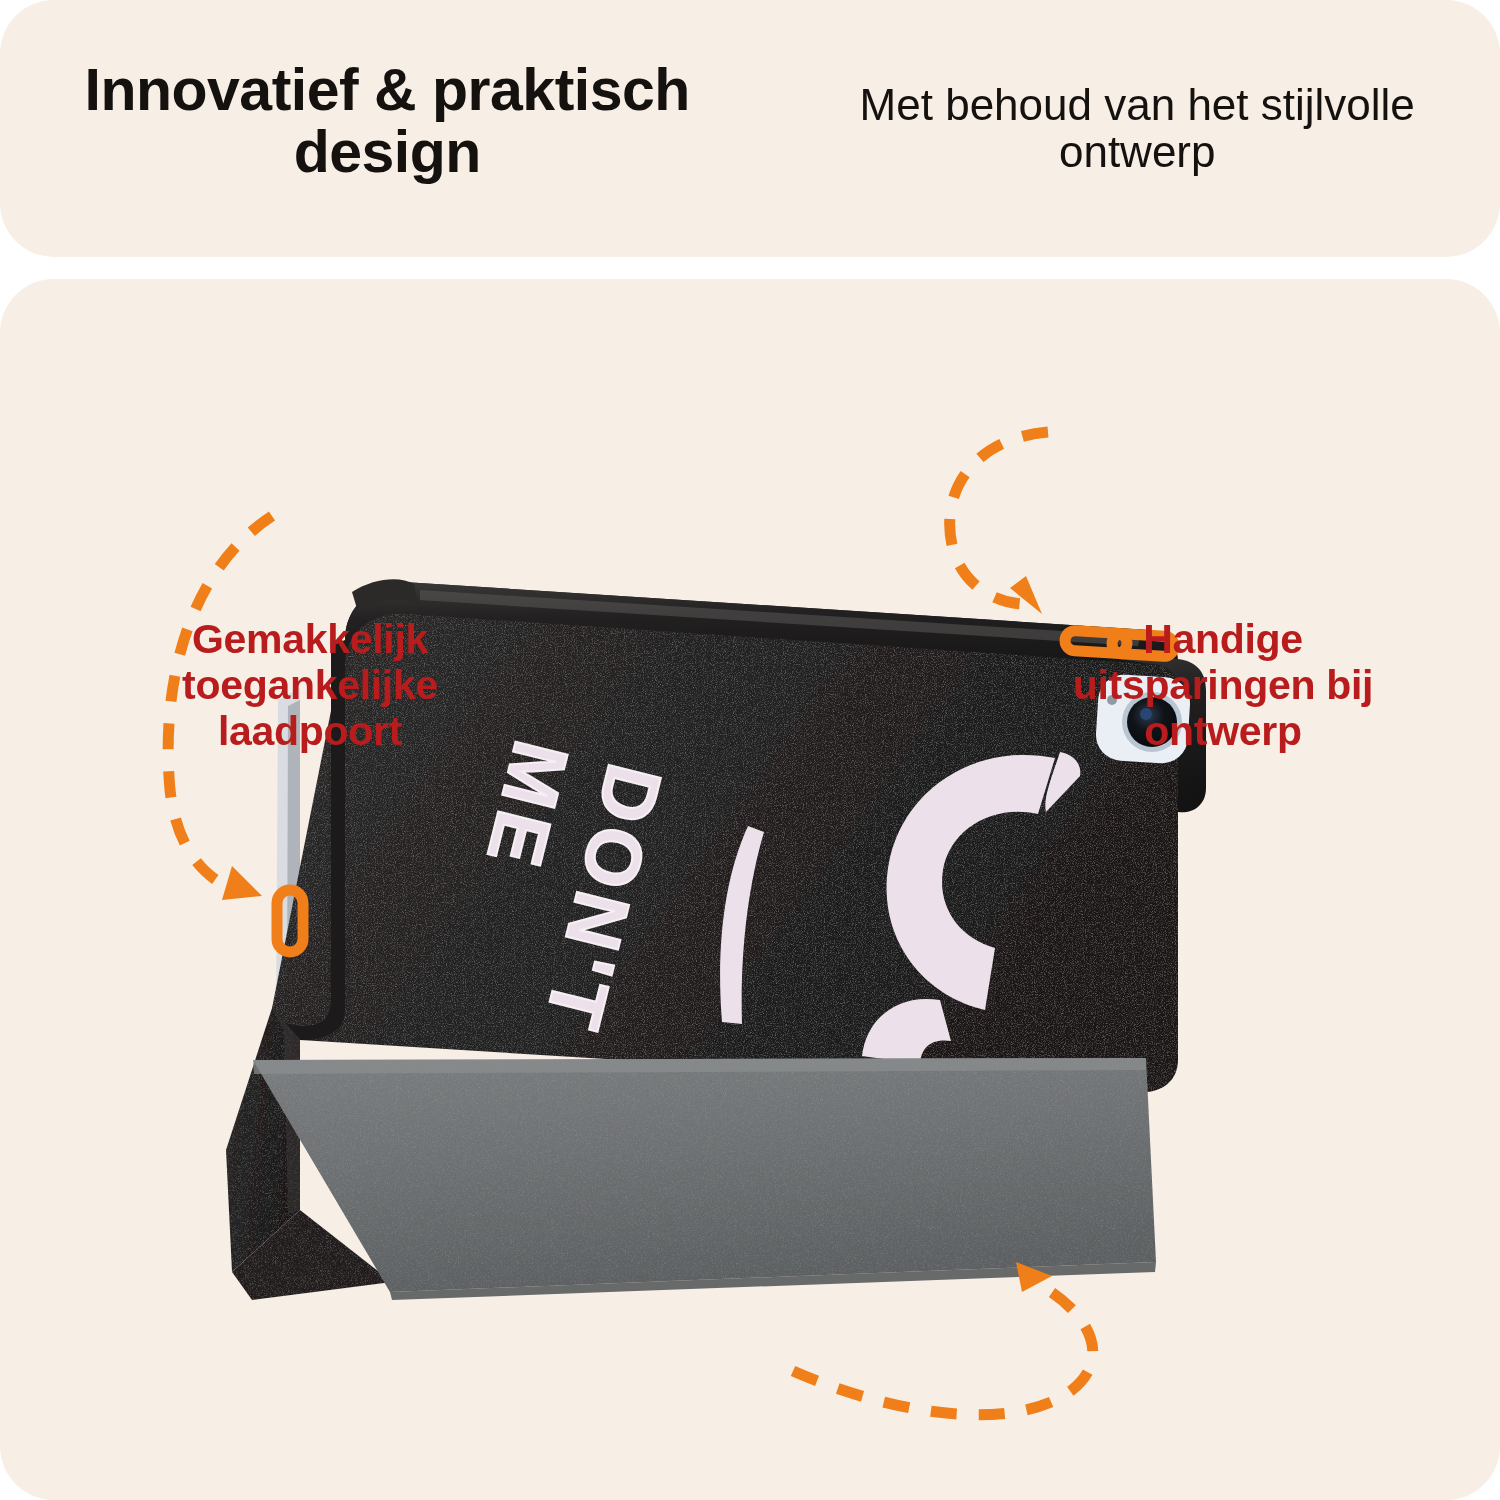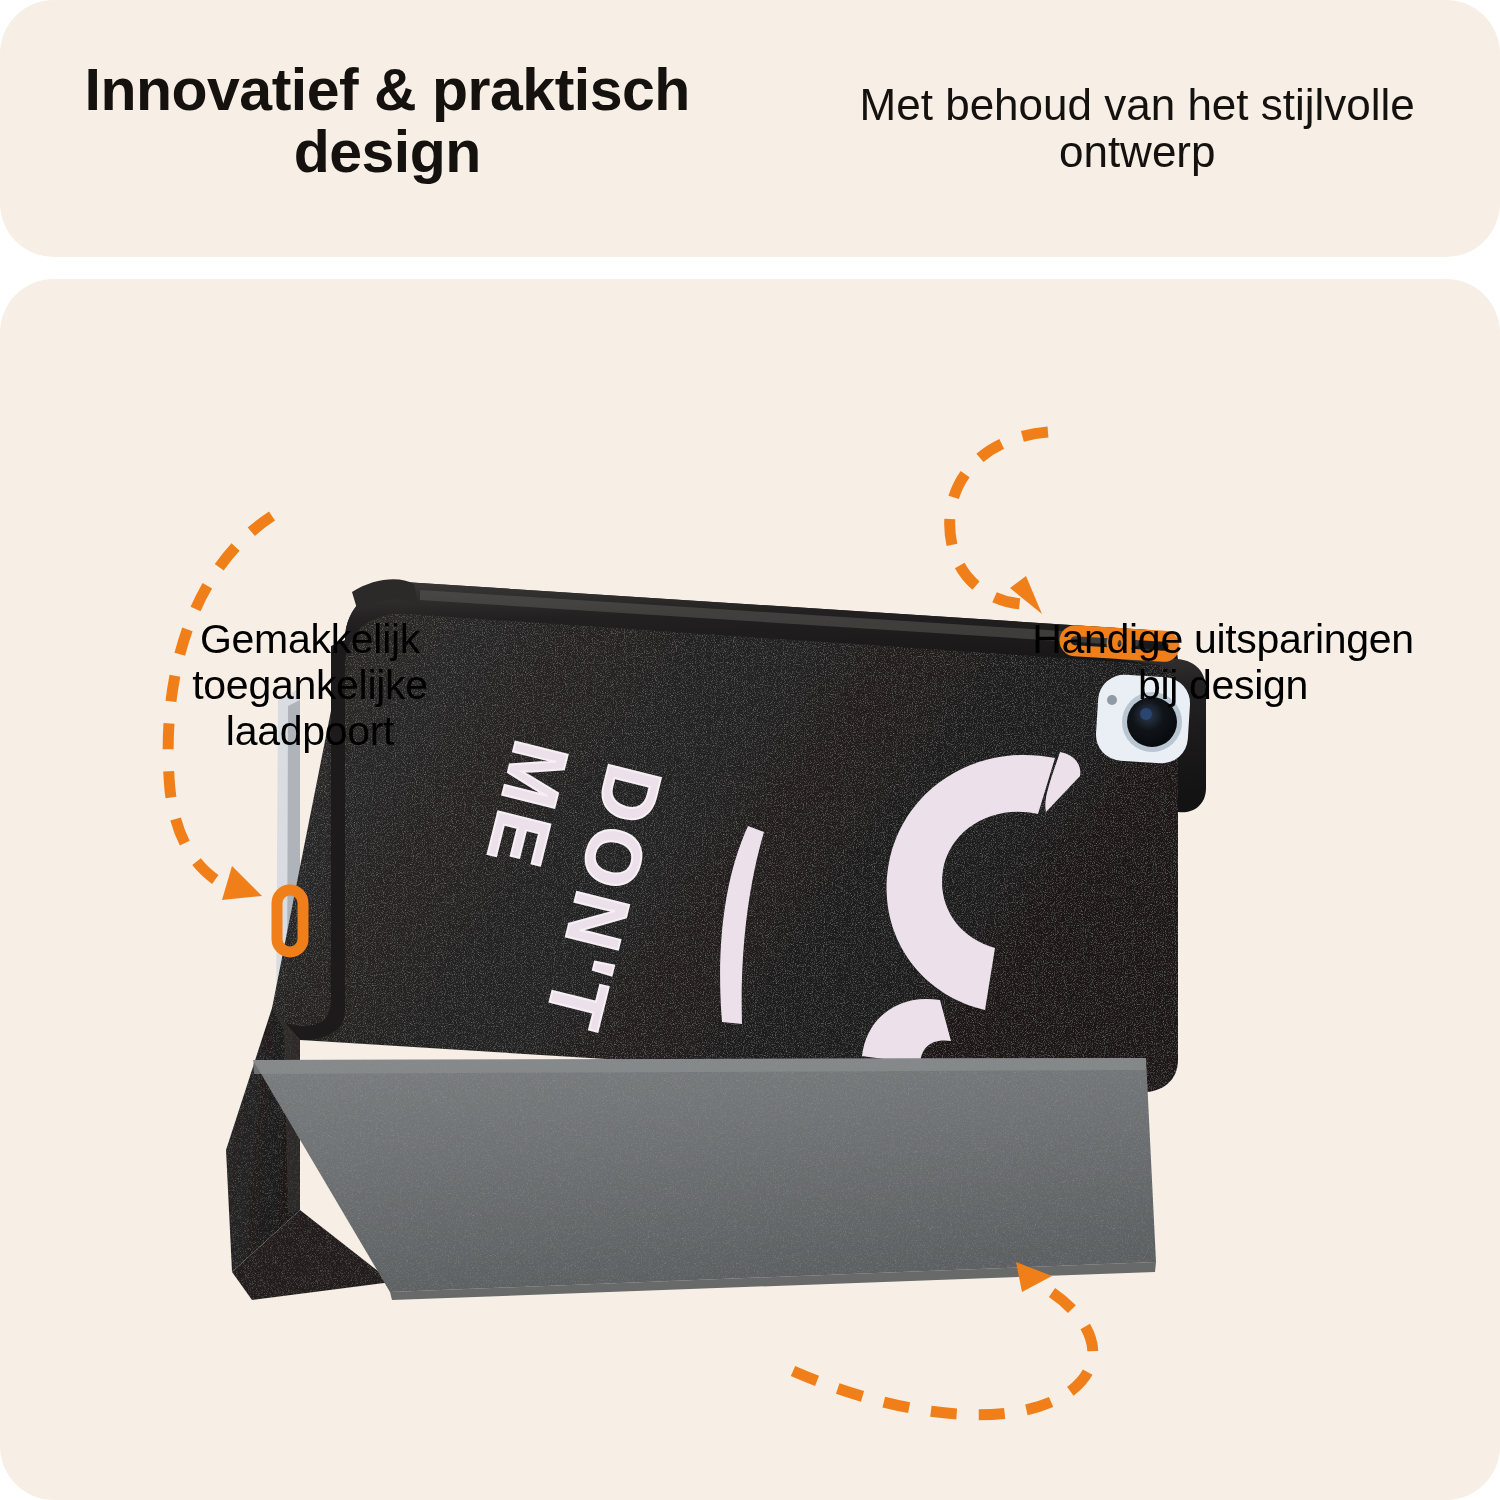--- a/index.html
+++ b/index.html
@@ -61,24 +61,24 @@
     font-weight: 400;
     color: #14110f;
     line-height: 1.05;
     margin: 16px;
     text-align: center;
   }
 
   
   .callout {
     position: absolute;
-    font-weight: 400;
+    font-weight: 700;
     font-size: 41px;
     line-height: 1.12;
-    color: #000000;
+    color: #b91c1c;
     text-align: center;
     letter-spacing: -0.3px;
   }
   #callout-charging-port { left: 110px;  top: 338px;  width: 400px; }
   #callout-button-cutouts { left: 1028px; top: 338px; width: 390px; }
 
   
   .illustration {
     position: absolute;
     left: 0;
@@ -314,16 +314,16 @@
 
         <g>
           <path d="M 793 1371 C 905 1420, 1020 1430, 1072 1390 C 1115 1356, 1085 1310, 1040 1285" fill="none" stroke="#f07f1a" stroke-width="11" stroke-dasharray="26 22" stroke-linecap="butt"></path>
           <polygon points="1016,1262 1052,1276 1022,1292" fill="#f07f1a"></polygon>
         </g>
       </svg>
     </div>
 
     <div class="callout" id="callout-charging-port">Gemakkelijk toegankelijke laadpoort</div>
 
-    <div class="callout" id="callout-button-cutouts">Handige uitsparingen bij design</div>
+    <div class="callout" id="callout-button-cutouts">Handige uitsparingen bij ontwerp</div>
 
   </div>
 </div>
 
 </body></html>

